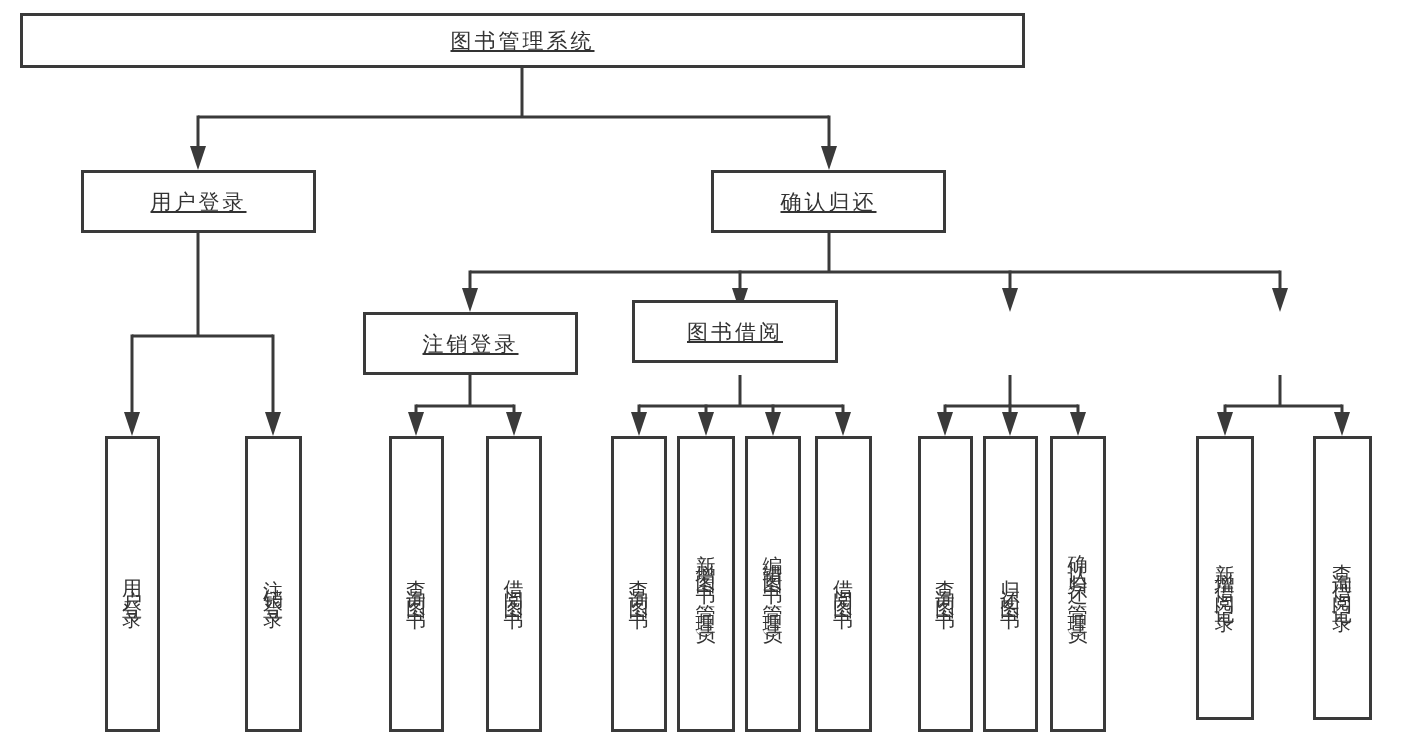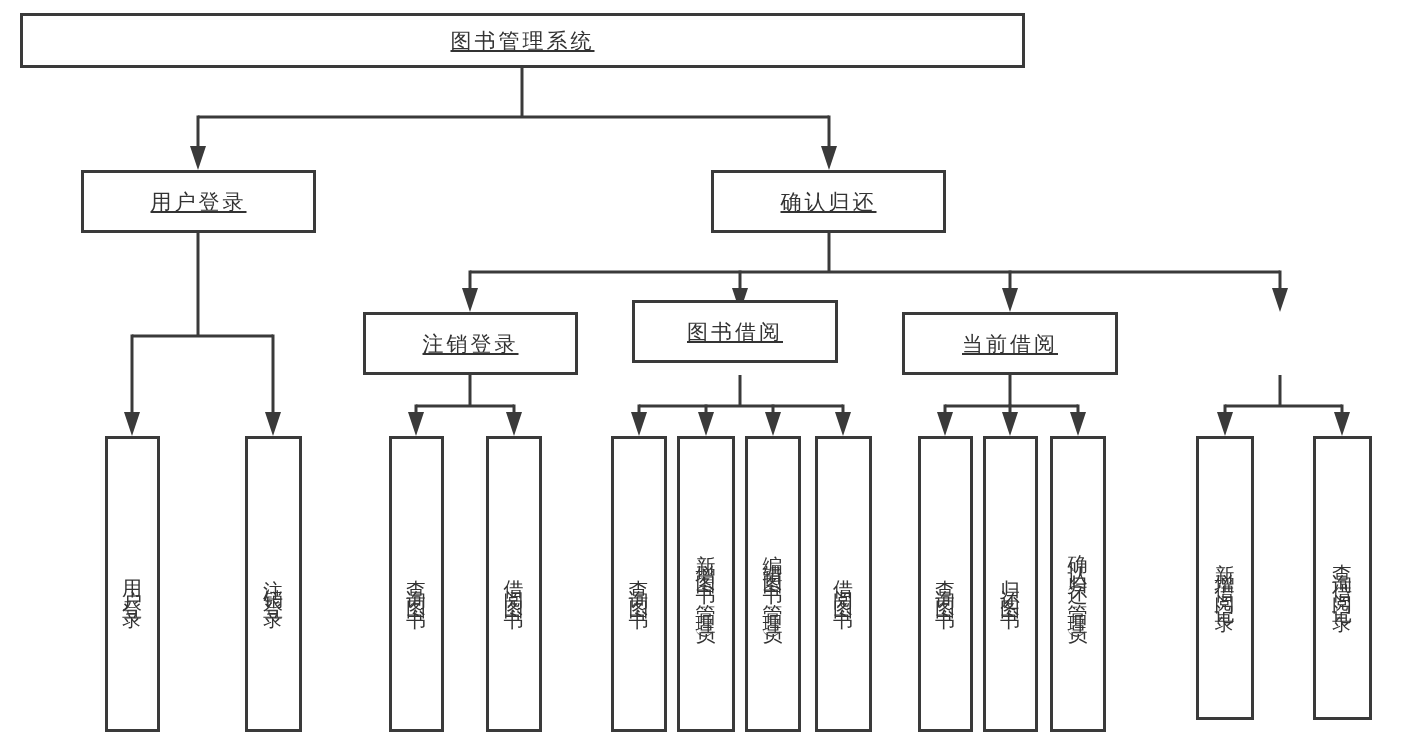--- a/index.html
+++ b/index.html
@@ -148,23 +148,20 @@
   <div class="node h" style="left:711px; top:170px; width:235px; height:63px">
     <span>确认归还</span>
   </div>
 
   <div class="node h" style="left:363px; top:312px; width:215px; height:63px">
     <span>注销登录</span>
   </div>
   <div class="node h" style="left:632px; top:300px; width:206px; height:63px">
     <span>图书借阅</span>
   </div>
-  <div class="node h" style="left:902px; top:312px; width:216px; height:63px">
-    <span>当前借阅</span>
-  </div>
 
   <div class="node v" style="left:105px; top:436px; width:55px; height:296px">
     <span>用户登录</span>
   </div>
   <div class="node v" style="left:245px; top:436px; width:57px; height:296px">
     <span>注销登录</span>
   </div>
 
   <div class="node v" style="left:389px; top:436px; width:55px; height:296px">
     <span>查询图书</span>

